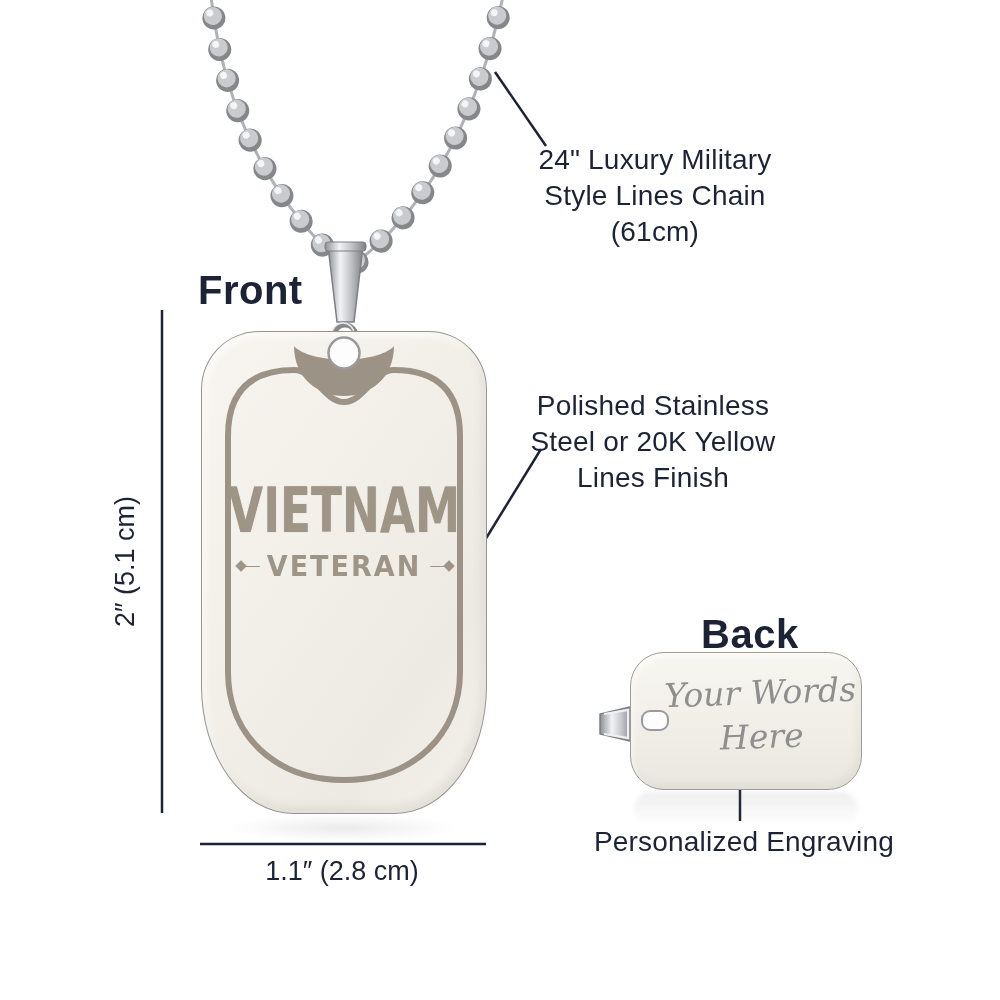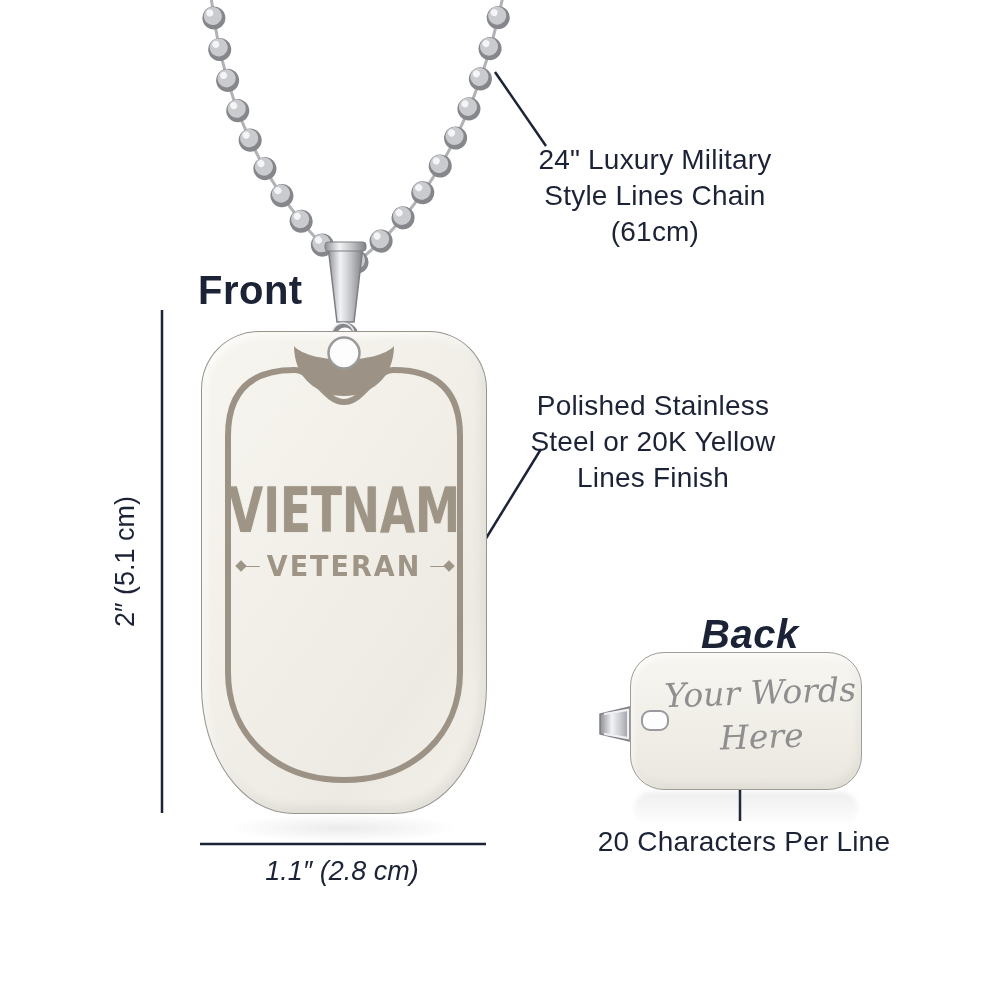--- a/index.html
+++ b/index.html
@@ -16,21 +16,21 @@
   .abs{position:absolute;}
 
   
   .note{position:absolute;text-align:center;font-size:28px;line-height:36px;
         color:var(--accent-navy);font-weight:400;letter-spacing:.2px;}
   .note .ln{display:block;}
   .big-label{position:absolute;font-size:40px;font-weight:700;color:var(--accent-navy);letter-spacing:.5px;}
 
   .dim-label{position:absolute;font-size:27px;color:var(--accent-navy);text-align:center;}
   .dim-h{left:22px;top:546px;width:206px;transform:rotate(-90deg);transform-origin:center;}
-  .dim-w{left:192px;top:856px;width:300px;font-style:italic;}
+  .dim-w{left:192px;top:856px;width:300px;}
 
   
   .front-tag{position:absolute;left:201px;top:331px;width:284px;height:481px;
     background:linear-gradient(125deg,#f7f5ef 0%,#f1efe8 45%,#eceae2 75%,#f4f2ec 100%);
     border:1.5px solid #97948c;
     border-radius:58px 58px 92px 92px / 58px 58px 128px 128px;
     box-shadow:inset -4px -6px 10px rgba(90,88,80,.10), inset 3px 4px 8px rgba(255,255,255,.8);}
   .front-tag-engrave{position:absolute;left:0;top:0;}
   .tag-text{position:absolute;left:0;right:0;top:150px;display:flex;flex-direction:column;
             align-items:center;color:var(--engraving-taupe);}
@@ -132,34 +132,34 @@
       <div class="back-slot"></div>
       <div class="back-text">
         <div>Your Words</div>
         <div>Here</div>
       </div>
     </div>
   </div>
   <div class="back-reflection"></div>
 
   <div class="big-label" style="left:198px;top:268px;">Front</div>
-  <div class="big-label" style="left:701px;top:612px;font-style:italic;">Back</div>
+  <div class="big-label" style="left:701px;top:612px;">Back</div>
 
   <div class="note" style="left:490px;top:142px;width:330px;">
     <span class="ln">24" Luxury Military</span>
     <span class="ln">Style Lines Chain</span>
     <span class="ln">(61cm)</span>
   </div>
 
   <div class="note" style="left:495px;top:388px;width:316px;">
     <span class="ln">Polished Stainless</span>
     <span class="ln">Steel or 20K Yellow</span>
     <span class="ln">Lines Finish</span>
   </div>
 
   <div class="note" style="left:566px;top:824px;width:356px;">
-    <span class="ln">20 Characters Per Line</span>
+    <span class="ln">Personalized Engraving</span>
   </div>
 
   <div class="dim-label dim-h">2″ (5.1 cm)</div>
   <div class="dim-label dim-w">1.1″ (2.8 cm)</div>
 
 </div>
 
 </body></html>

